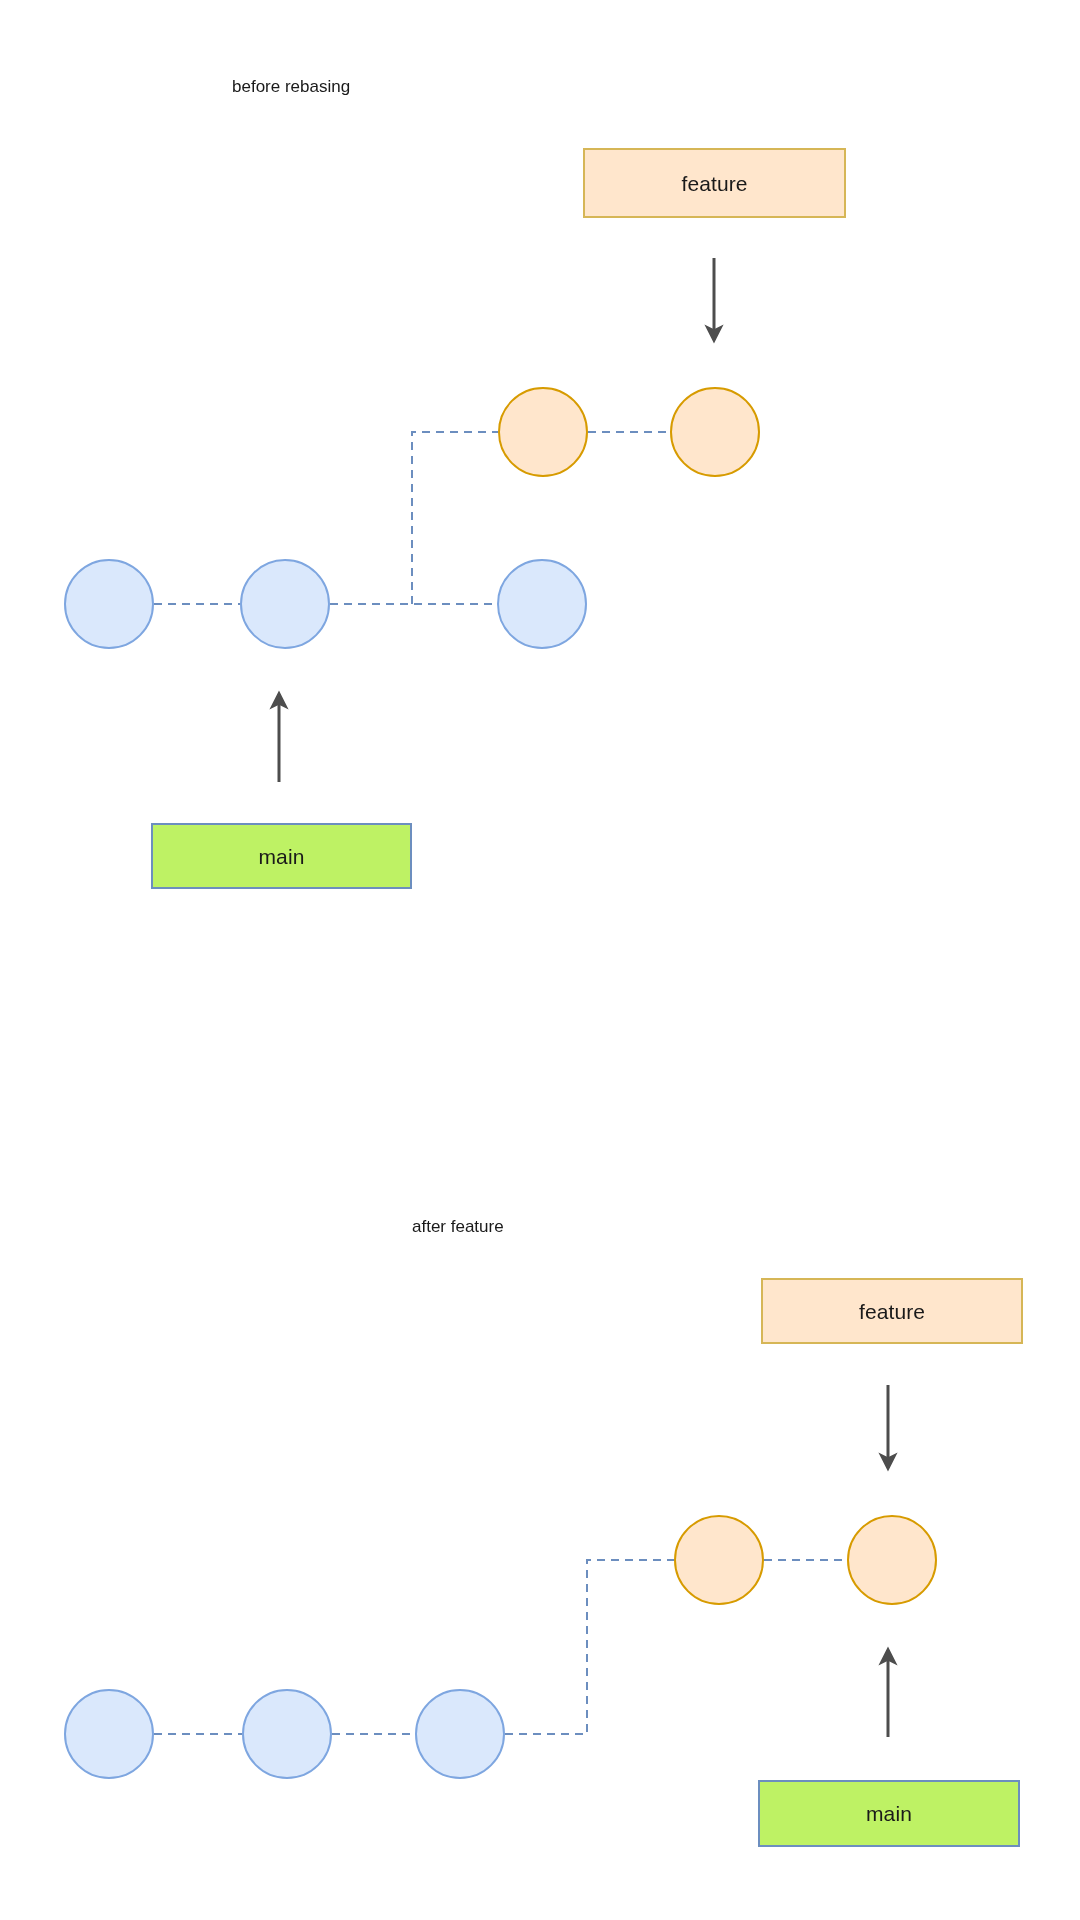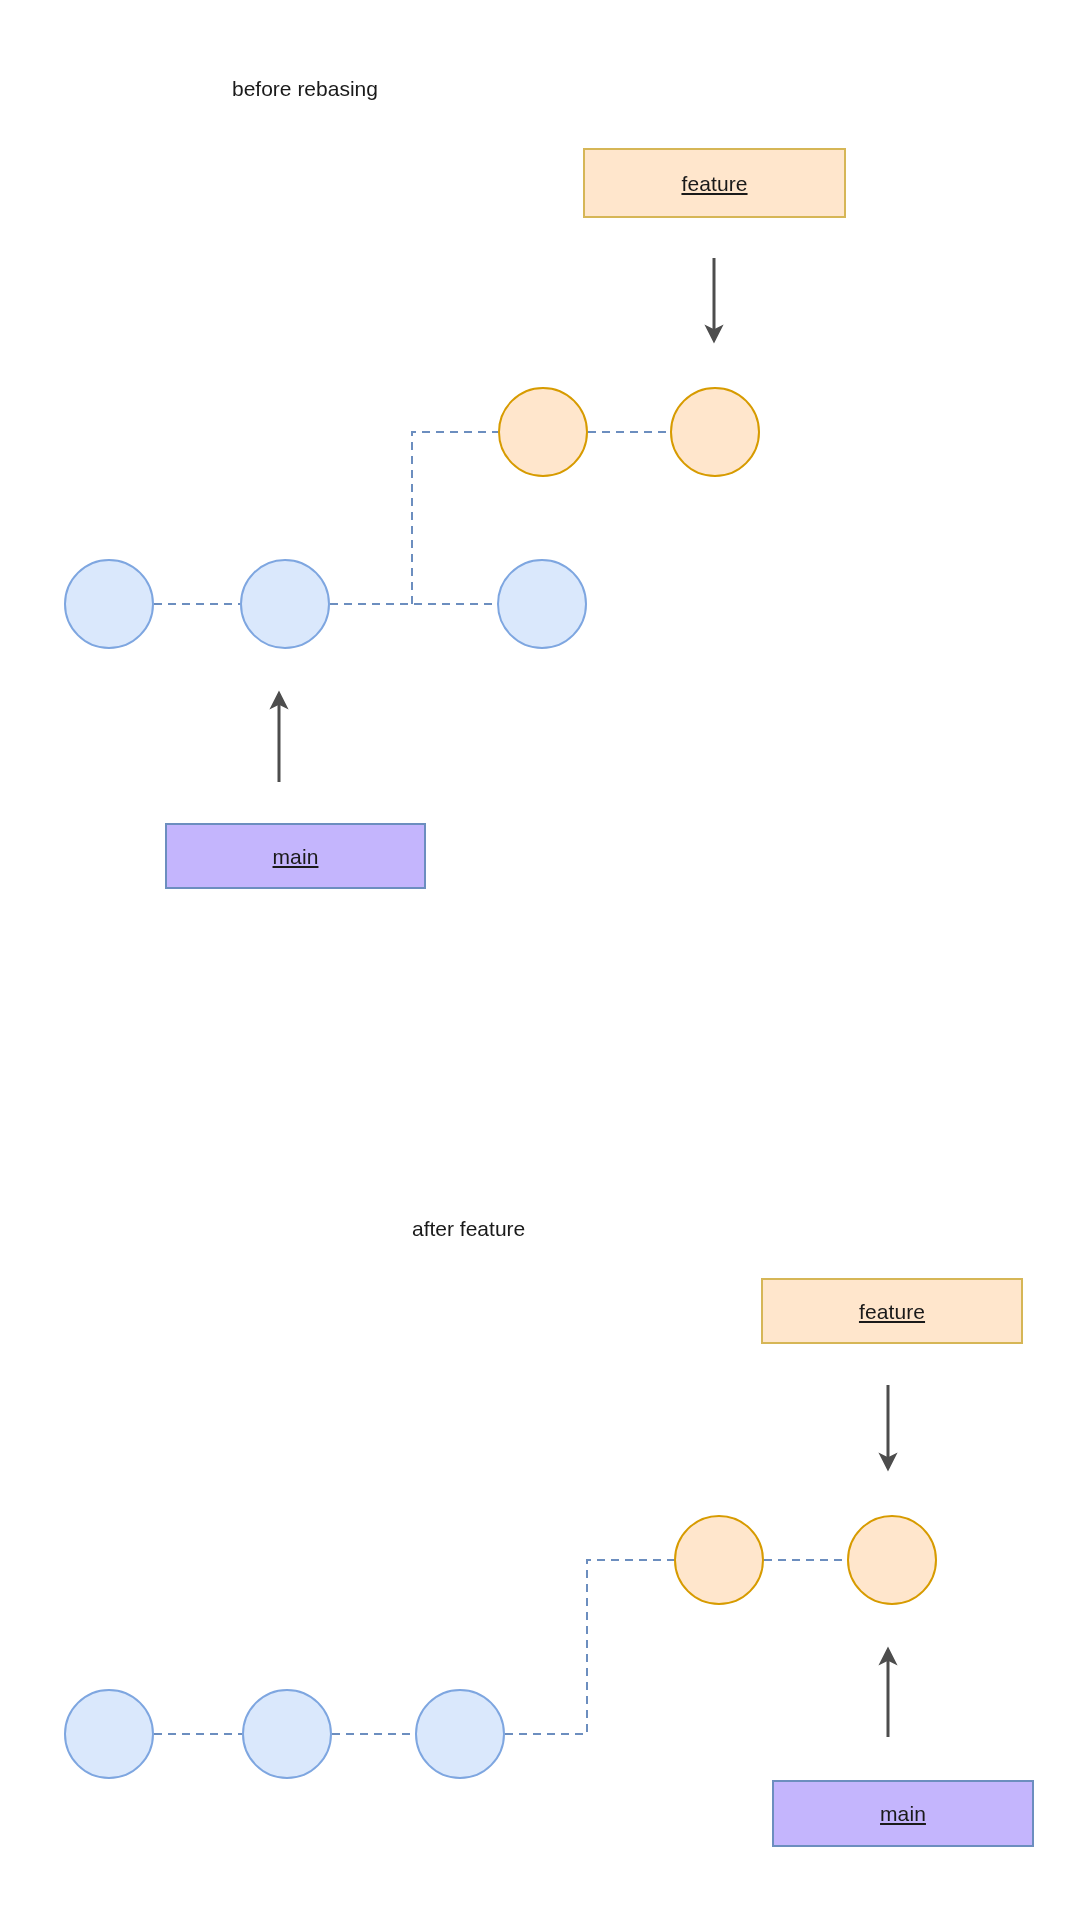--- a/index.html
+++ b/index.html
@@ -45,34 +45,32 @@
   .label-box {
     position: absolute;
     box-sizing: border-box;
     display: flex;
     align-items: center;
     justify-content: center;
     font-size: 21px;
     line-height: 1;
     letter-spacing: 0.1px;
     color: #1a1a1a;
-    text-decoration: underline;
   }
   .label-box.blue {
-    background: #c4b5fd;
+    background: #bef264;
     border: 2px solid #6c8ebf;
-    margin-left: 14px;
   }
   .label-box.orange {
     background: #ffe6cc;
     border: 2px solid #d6b656;
   }
   .section-title {
     position: absolute;
-    font-size: 21px;
+    font-size: 17px;
     line-height: 1;
     white-space: nowrap;
     color: #1a1a1a;
   }
 </style>
 </head>
 <body>
 
 <div id="canvas">
   <svg class="svg-layer" id="edge-layer" viewBox="0 0 1080 1920" width="1080" height="1920">

